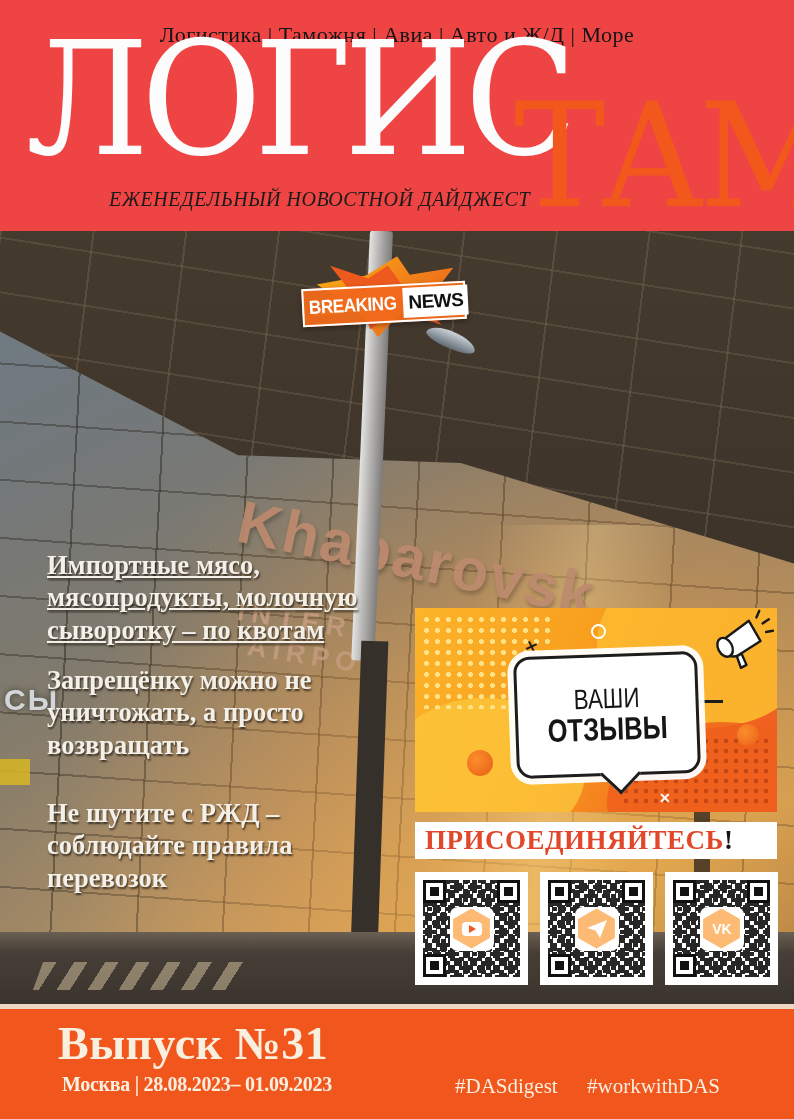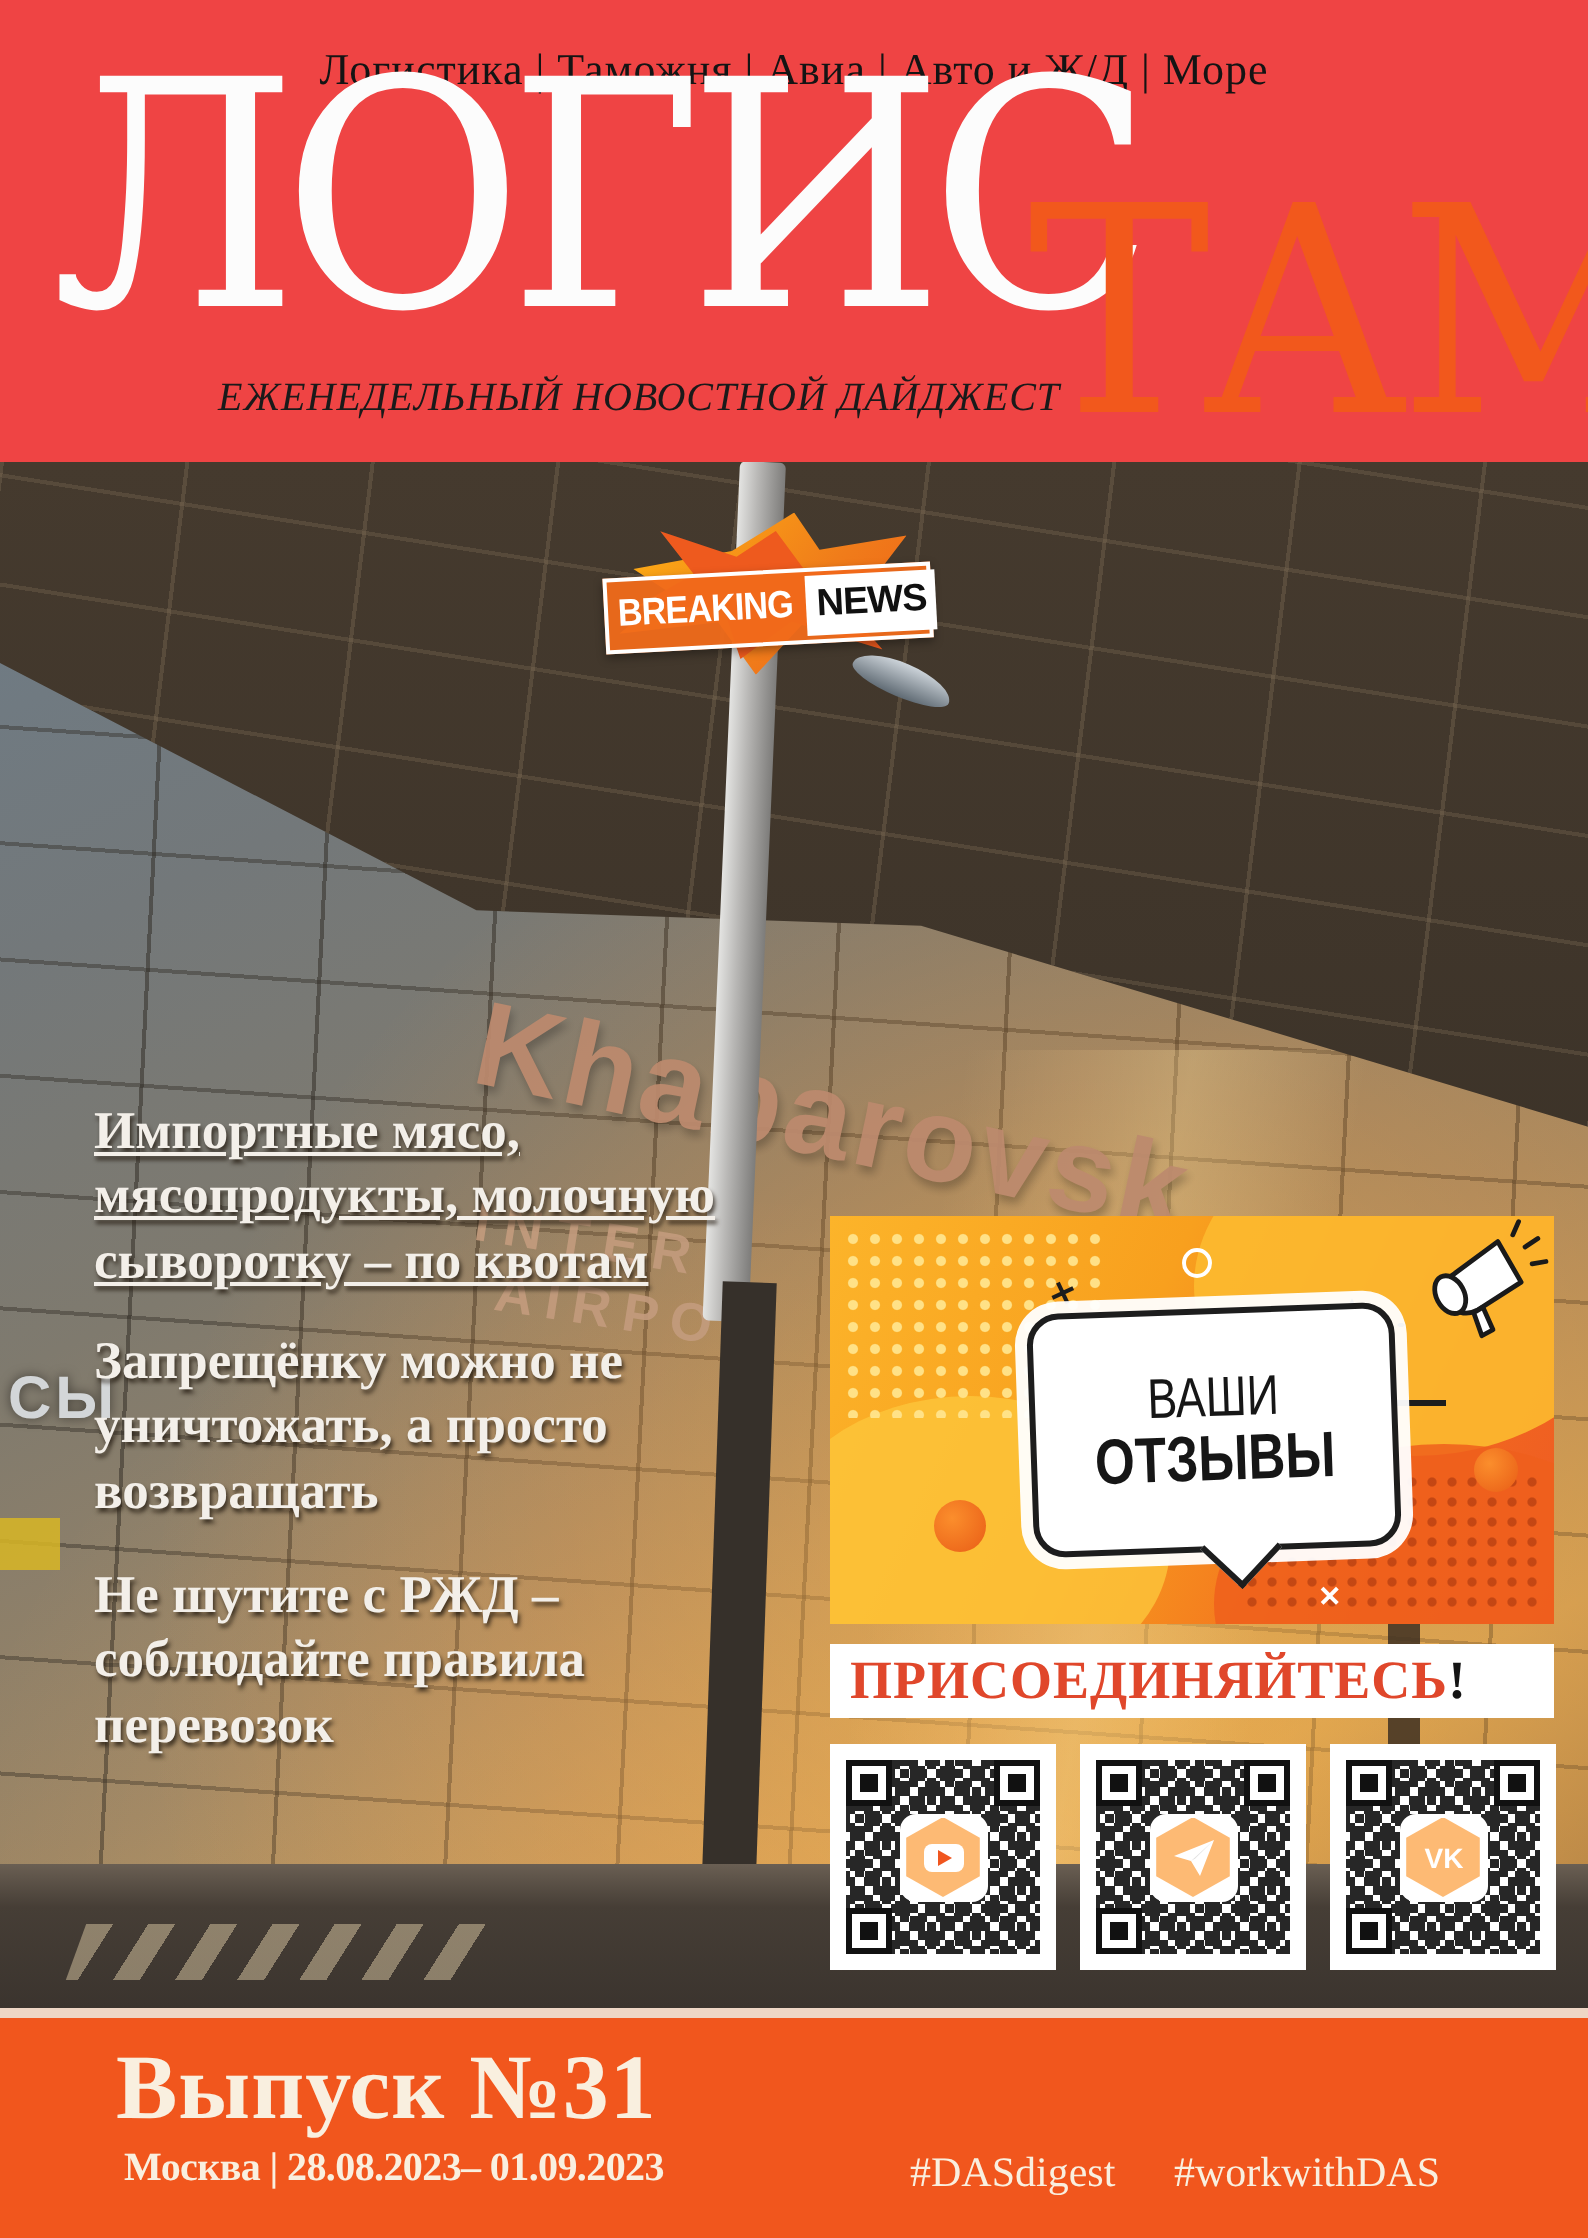--- a/index.html
+++ b/index.html
@@ -82,21 +82,21 @@
   
   .das{position:absolute;left:512px;top:294px;width:240px;text-align:center;color:#fff;
        font-family:"Liberation Sans",sans-serif;z-index:4;}
   .das-text{font-size:103px;font-weight:bold;letter-spacing:5px;line-height:1;text-shadow:0 2px 8px rgba(0,0,0,.25);}
   .das-line{width:118px;height:5px;background:#f2581c;margin:9px auto 7px;}
   .das-sub{font-size:21px;font-weight:bold;letter-spacing:1px;}
 
   
   .headline{position:absolute;left:47px;width:352px;font-weight:bold;font-size:26.5px;line-height:1.22;
        color:#f3efe9;white-space:pre-line;text-shadow:1px 2px 2px rgba(35,25,15,.78);z-index:4;}
-  .h1{top:549px;text-decoration:underline;} .h2{top:664px;} .h3{top:781px;} .h4{top:887px;}
+  .h1{top:549px;text-decoration:underline;} .h2{top:664px;} .h3{top:797px;} .h4{top:887px;}
 
   
   .banner{position:absolute;left:415px;top:608px;width:362px;height:204px;overflow:hidden;z-index:4;
        background:linear-gradient(115deg,#fcb42a,#f8a01e 40%,#f2681f 78%,#ee5a24);}
   .blob1{position:absolute;left:-30px;top:90px;width:200px;height:150px;background:rgba(253,197,59,.8);border-radius:50%;}
   .blob2{position:absolute;right:-40px;top:-50px;width:220px;height:170px;background:rgba(252,186,47,.9);border-radius:50%;}
   .blob3{position:absolute;right:-60px;bottom:-70px;width:230px;height:160px;background:rgba(238,95,28,.85);border-radius:50%;}
   .dots-tl{position:absolute;left:6px;top:6px;width:130px;height:95px;
        background-image:radial-gradient(rgba(255,228,140,.95) 2.2px, transparent 2.8px);background-size:11px 11px;}
   .dots-br{position:absolute;right:6px;bottom:6px;width:150px;height:70px;

